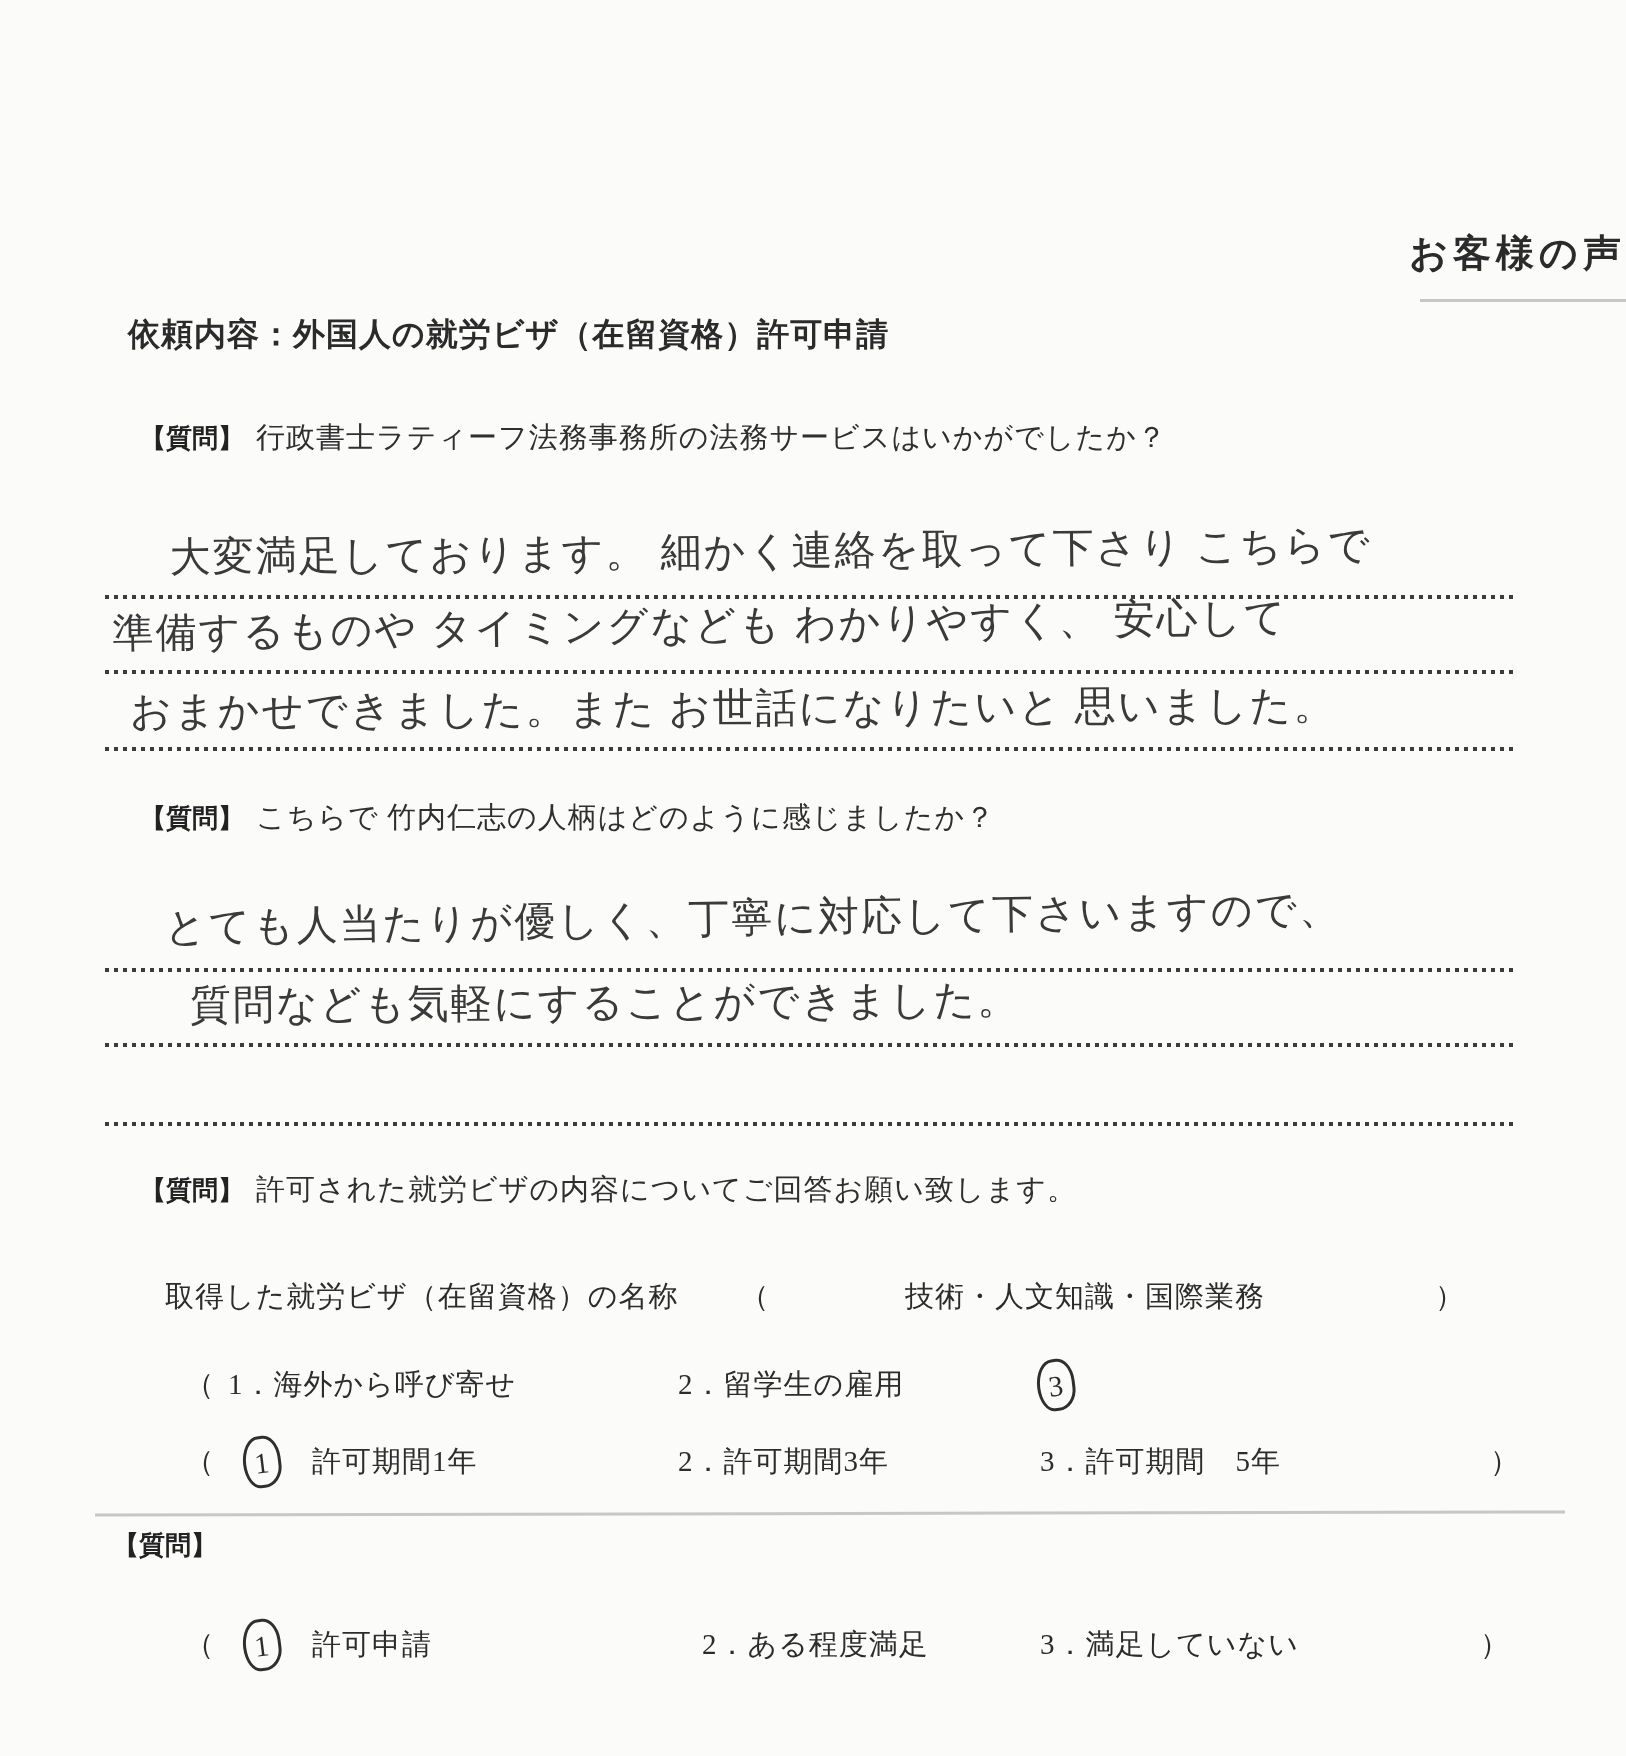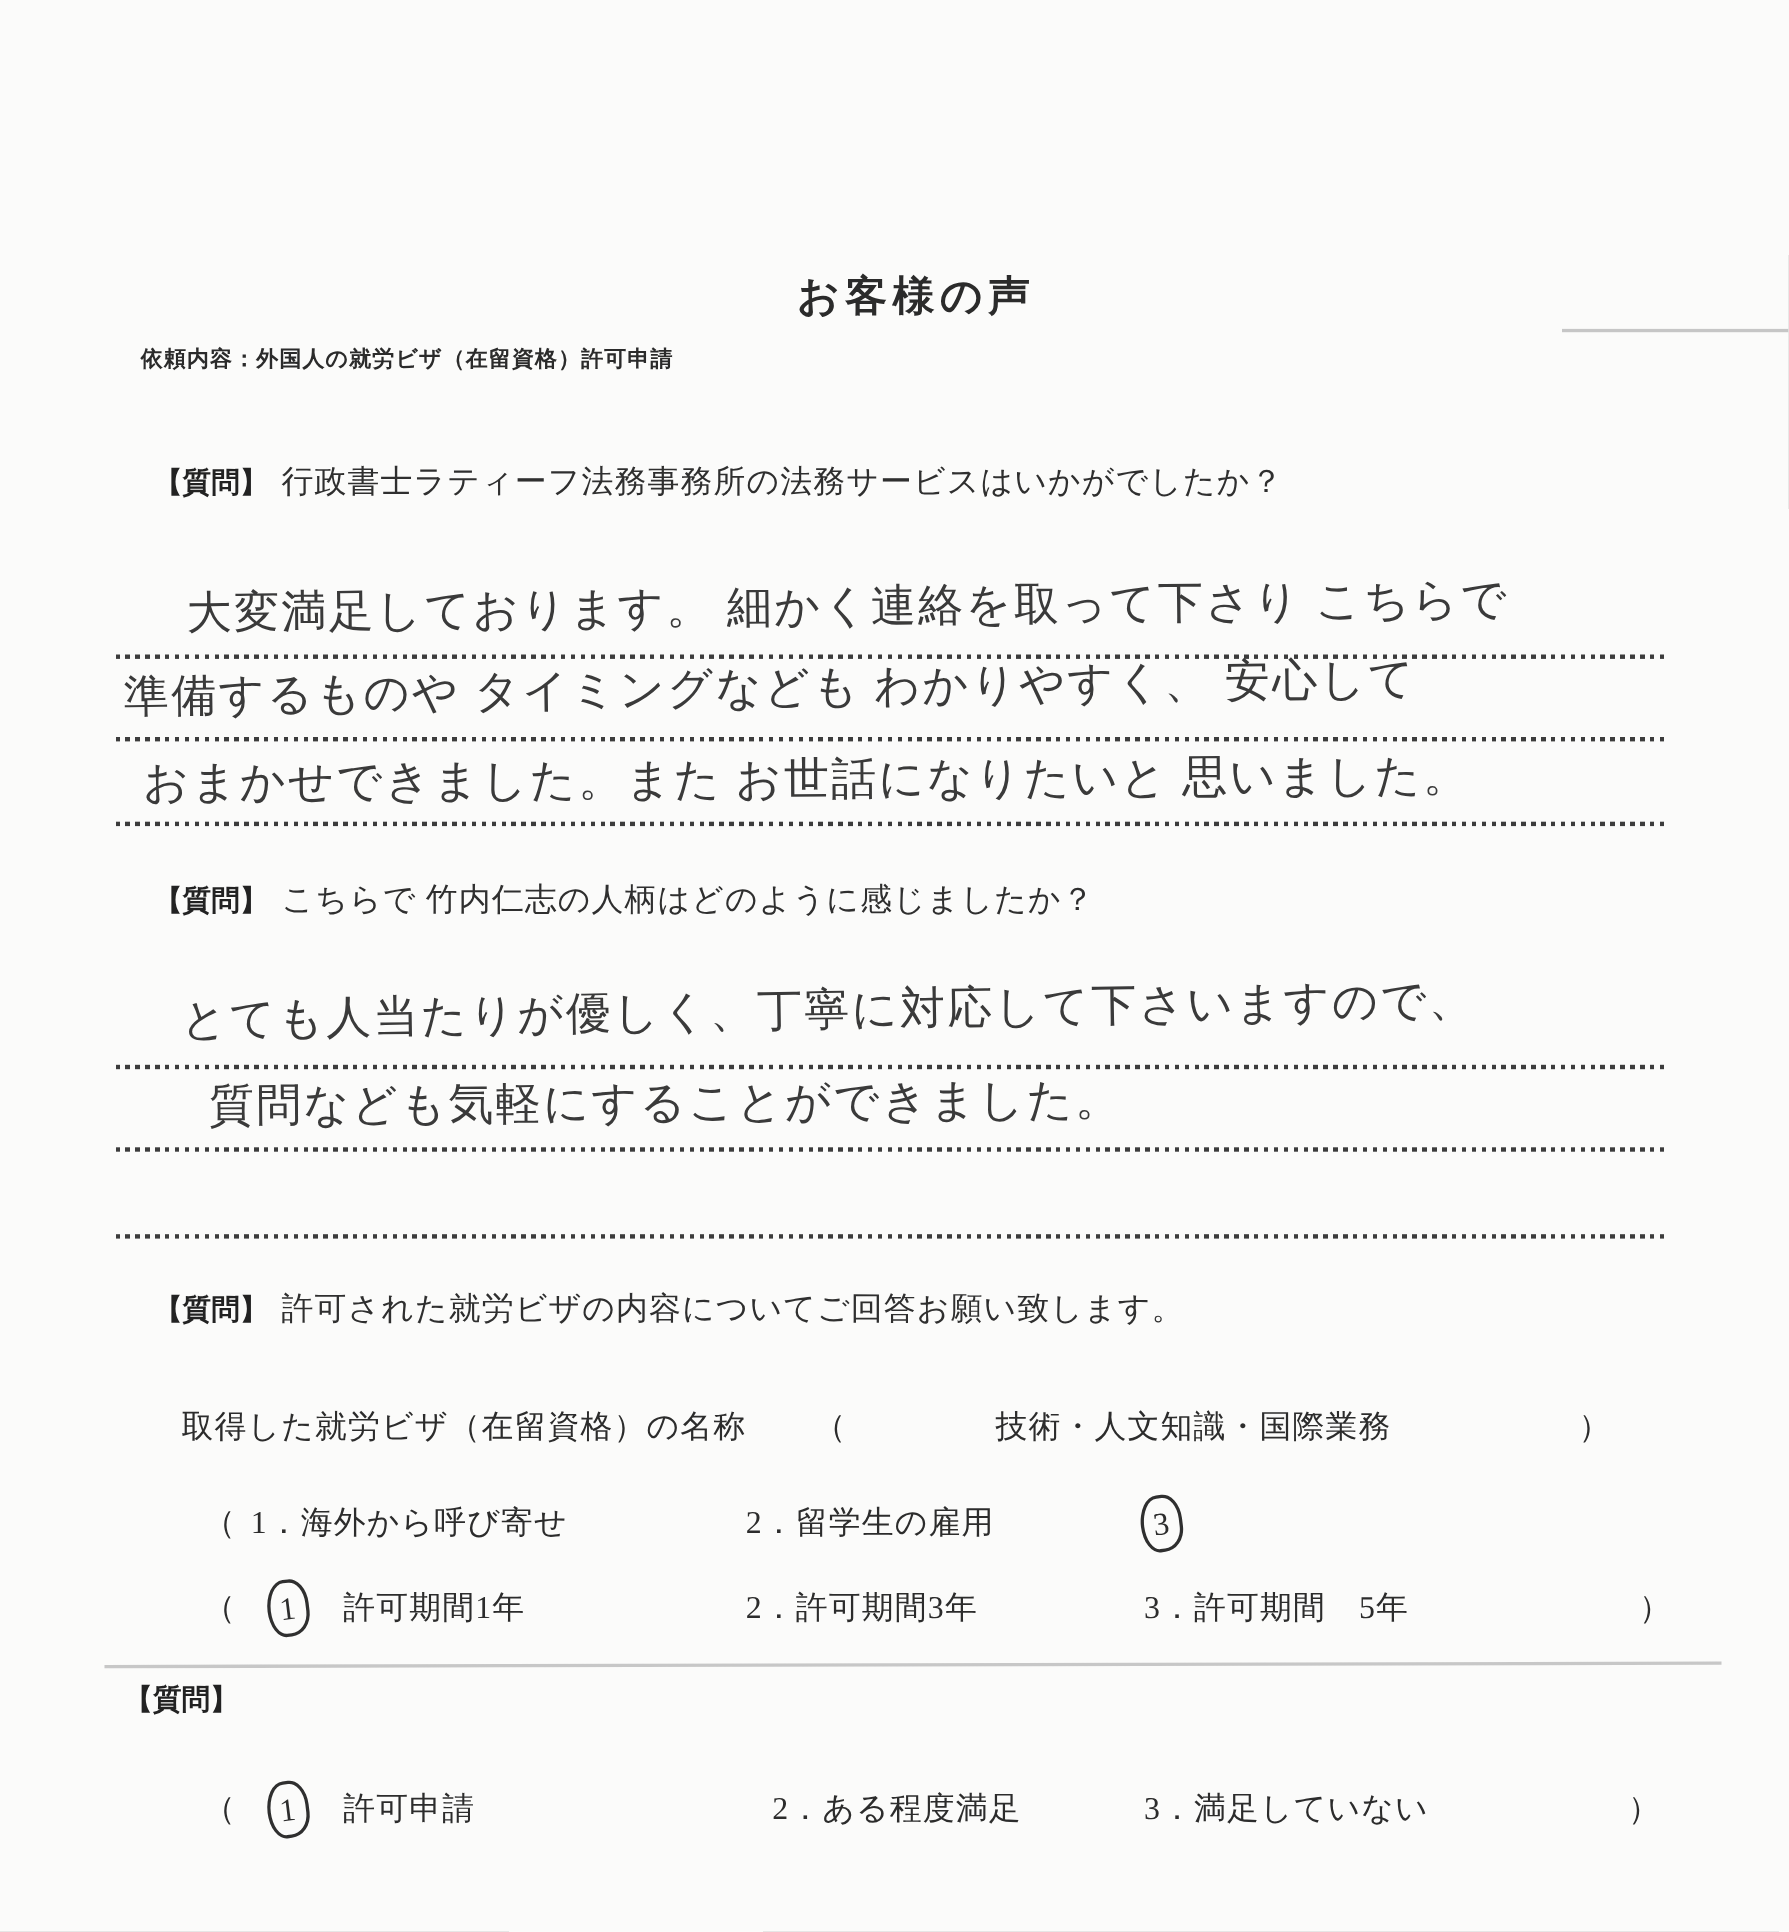--- a/index.html
+++ b/index.html
@@ -6,31 +6,31 @@
   .page {
     position:relative;
     width:1626px; height:1756px;
     margin:0 auto;
     background:#fbfbfa;
     overflow:hidden;
     font-family:"Liberation Serif", serif;
     color:#2f2f2f;
   }
   .title {
-    position:absolute; top:244px; left:0; width:100%;
-    text-align:center;
+    position:absolute; top:228px; left:0; width:100%;
+    text-align:right;
     font-family:"Liberation Sans", sans-serif;
     font-weight:700; font-size:38px; letter-spacing:5px;
     padding-left:40px; box-sizing:border-box;
     color:#2b2b2b;
   }
   .request {
     position:absolute; top:313px; left:128px;
     font-family:"Liberation Sans", sans-serif;
-    font-weight:700; font-size:20px; letter-spacing:1px;
+    font-weight:700; font-size:32px; letter-spacing:1px;
     color:#2b2b2b;
   }
   .q-row { position:absolute; left:140px; display:flex; align-items:baseline; gap:12px; white-space:nowrap; }
   .q-label {
     font-family:"Liberation Sans", sans-serif;
     font-weight:700; font-size:26px; color:#222;
   }
   .q-text { font-size:29px; letter-spacing:1px; color:#2f2f2f;text-align:center; }
   .dotted {
     position:absolute; left:105px; width:1412px; height:4px;

